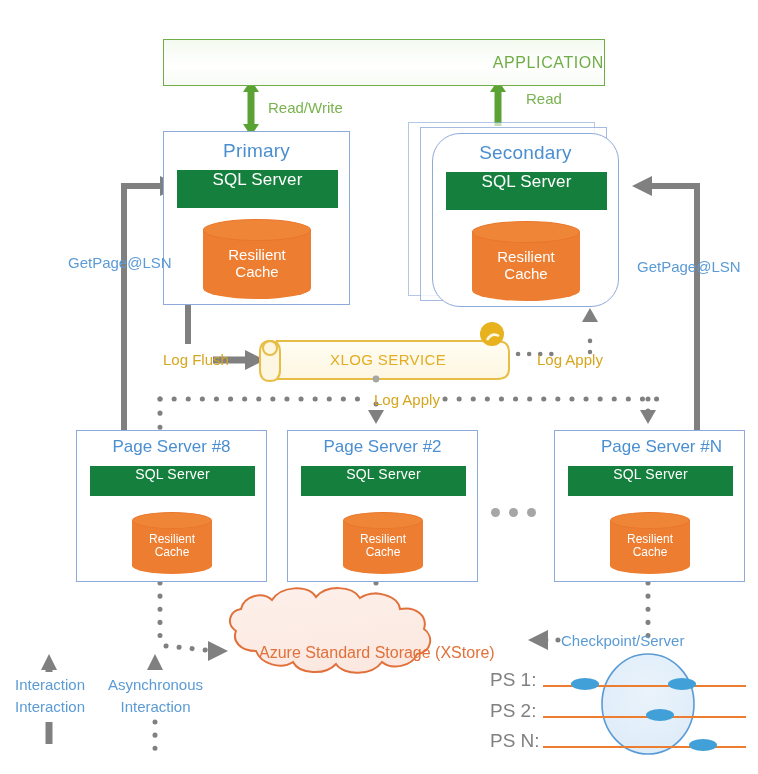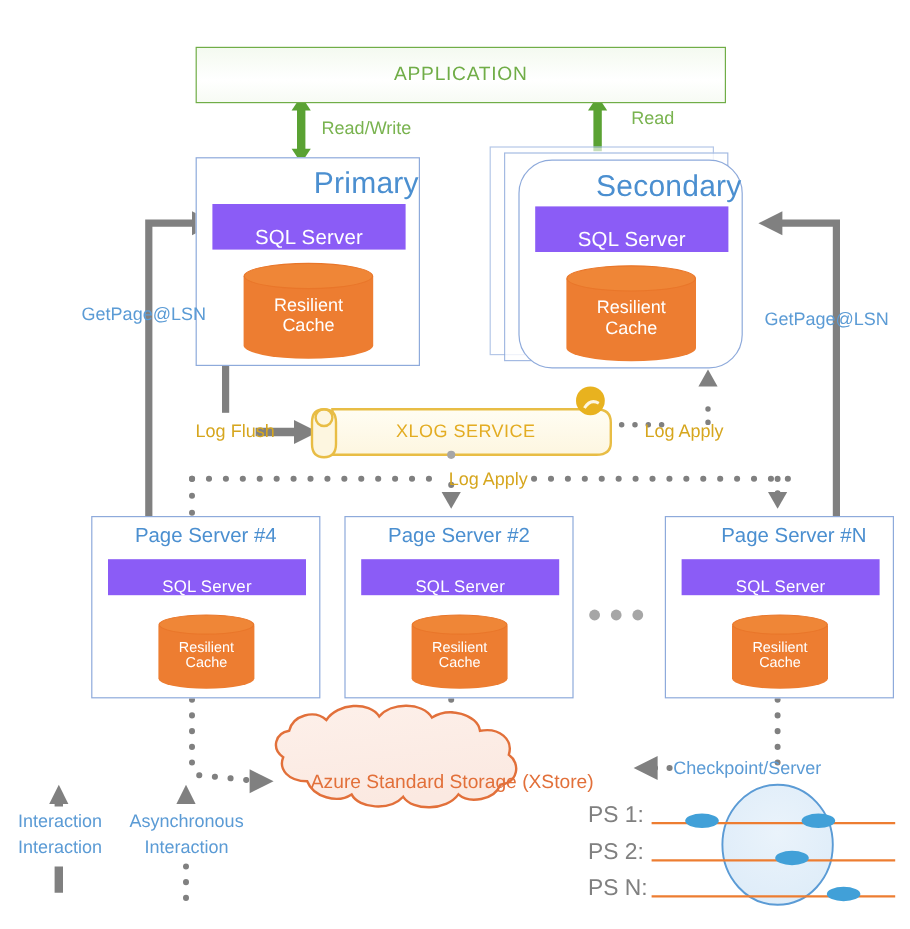--- a/index.html
+++ b/index.html
@@ -10,31 +10,31 @@
 
   .node{position:absolute;box-sizing:border-box;}
 
   
   .server-card{
     border:1px solid #8eaadb;
     background:#ffffff;
   }
   .server-card .title{
     color:#4b8fd0;
-    text-align:right;
-    font-size:25px;
+    text-align:center;
+    font-size:19px;
     line-height:1;
     padding-top:9px;
     letter-spacing:.2px;
   }
   .sqlbar{
     position:absolute;
-    background:#8b5cf6;
+    background:#15803d;
     color:#ffffff;
-    display:flex;align-items:flex-end;justify-content:center;
+    display:flex;align-items:flex-start;justify-content:center;
     font-size:17px;
     letter-spacing:.2px;
   }
   
   .cyl{position:absolute;}
   .cyl .body{
     position:absolute;left:0;right:0;
     background:#ed7d31;
     border-radius:0 0 50% 50%/0 0 16% 16%;
   }
@@ -51,21 +51,21 @@
   }
 
   
   .ps-card{border:1px solid #8eaadb;background:#fff;}
   .ps-card .title{color:#4b8fd0;text-align:center;font-size:17px;padding-top:7px;line-height:1;}
 
   
   .appbox{
     border:1.5px solid #70ad47;
     background:linear-gradient(180deg,#f4faf0 0%,#ffffff 60%,#f7fbf4 100%);
-    display:flex;align-items:center;justify-content:center;
+    display:flex;align-items:center;justify-content:flex-end;
     color:#70ad47;font-size:16px;letter-spacing:.6px;
   }
 
   .lbl-green{position:absolute;color:#79b34f;font-size:15px;white-space:nowrap;}
   .lbl-blue{position:absolute;color:#5b9bd5;font-size:15px;white-space:nowrap;}
   .lbl-gold{position:absolute;color:#d6a61e;font-size:15px;white-space:nowrap;}
   .lbl-orange{position:absolute;color:#e2703a;font-size:16px;white-space:nowrap;}
   .lbl-gray{position:absolute;color:#808080;font-size:19px;white-space:nowrap;}
 
   .xlog-text{
@@ -260,21 +260,21 @@
 
   <div class="lbl-blue" style="left:68px;top:254px;">GetPage@LSN</div>
   <div class="lbl-blue" style="left:637px;top:258px;">GetPage@LSN</div>
 
   <div class="xlog-text" style="left:330px;top:351px;">XLOG SERVICE</div>
   <div class="lbl-gold" style="left:163px;top:351px;">Log Flush</div>
   <div class="lbl-gold" style="left:537px;top:351px;">Log Apply</div>
   <div class="lbl-gold" style="left:374px;top:391px;">Log Apply</div>
 
   <div class="node ps-card" style="left:76px;top:430px;width:191px;height:152px;">
-    <div class="title">Page Server #4</div>
+    <div class="title">Page Server #8</div>
     <div class="sqlbar" style="left:13px;top:35px;width:165px;height:30px;font-size:14px;">
       <span>SQL Server</span>
     </div>
     <div class="cyl" style="left:55px;top:81px;width:80px;height:62px;">
       <div class="body" style="top:9px;height:53px;"></div>
       <div class="top" style="height:17px;"></div>
       <div class="lbl" style="top:21px;font-size:12px;">
         <span>Resilient</span><br>
         <span>Cache</span>
       </div>

